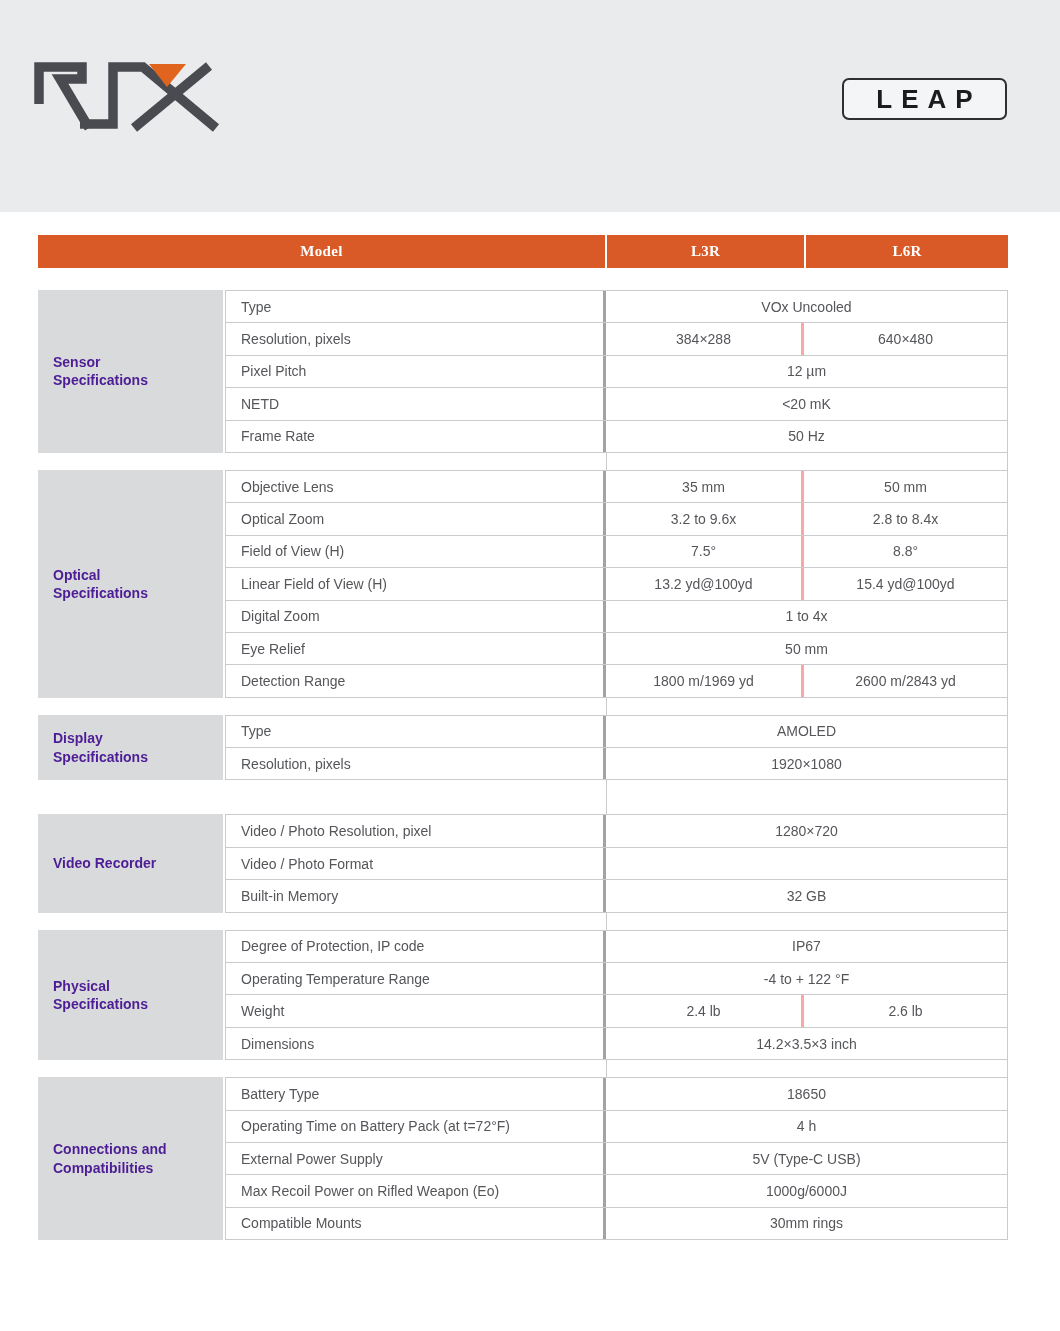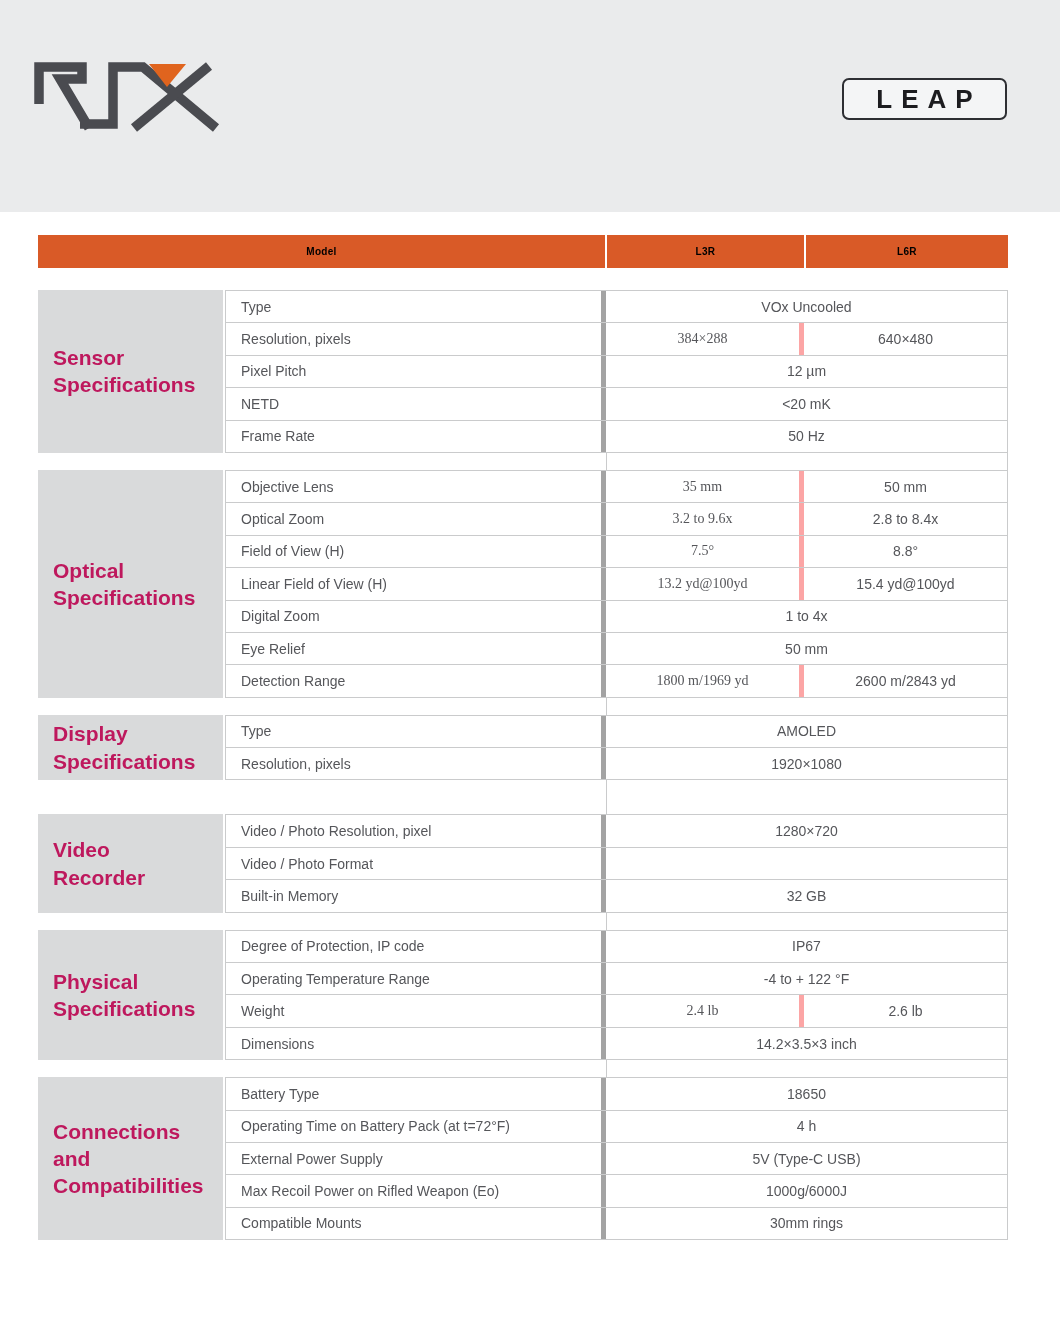--- a/index.html
+++ b/index.html
@@ -35,40 +35,40 @@
   
   .model-header{
     position:absolute;left:38px;top:235px;
     width:970px;height:33px;
     display:grid;
     grid-template-columns:567px 197px 202px;
     column-gap:2px;
   }
   .model-header .hcell{
     background:#d95a27;
-    color:#000000;
-    font-weight:bold;font-size:10px;letter-spacing:.3px;
-    display:flex;align-items:center;justify-content:center;
+    color:#ffffff;
+    font-weight:bold;font-size:15px;letter-spacing:.3px;
+    display:flex;align-items:center;justify-content:center;font-family:Liberation Serif, serif;
   }
   
   .sections{
     position:absolute;left:38px;top:290px;
     width:970px;
   }
   .section{display:flex;align-items:stretch;}
   .section-label{
     width:185px;flex:0 0 185px;
     margin-right:2px;
     background:#d9dadb;
     display:flex;align-items:center;
     padding-left:15px;box-sizing:border-box;
   }
   .section-label .lbl-text{
     display:block;width:138px;
-    font-size:21px;font-weight:bold;color:#be185d;
+    font-size:14px;font-weight:bold;color:#4c1d95;
     line-height:1.3;
   }
   .section-table{
     width:783px;flex:0 0 783px;
     box-sizing:border-box;
     border:1px solid #cacbcc;
     background:#ffffff;
   }
   .s-row{
     display:grid;
@@ -77,25 +77,25 @@
   }
   .s-row + .s-row{border-top:1px solid #cacbcc;}
   .cell{
     display:flex;align-items:center;
     font-size:14px;color:#55565a;
     box-sizing:border-box;
     overflow:hidden;white-space:nowrap;
   }
   .cell.label{
     padding-left:15px;
-    border-right:5px solid #a3a3a3;
+    border-right:3px solid #a3a3a3;
   }
   .cell.val{justify-content:center;text-align:center;}
   .cell.val.merged{grid-column:2 / 4;}
-  .cell.val.first{border-right:5px solid #fca5a5;font-family:Liberation Serif, serif;}
+  .cell.val.first{border-right:3px solid #fca5a5;}
   
   .section-gap{
     position:relative;
     height:17px;
     margin-left:187px;
     width:783px;box-sizing:border-box;
     border-right:1px solid #cacbcc;
   }
   .section-gap::before{
     content:"";

